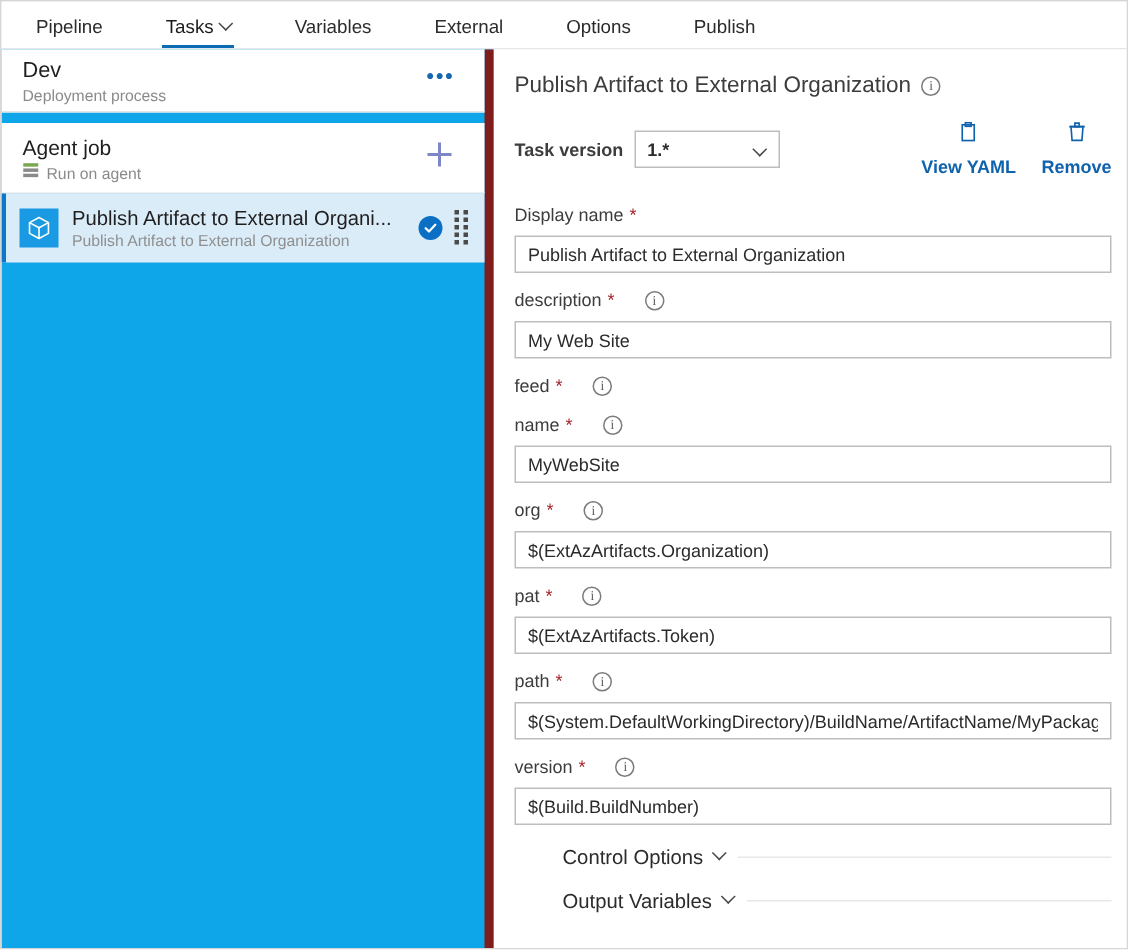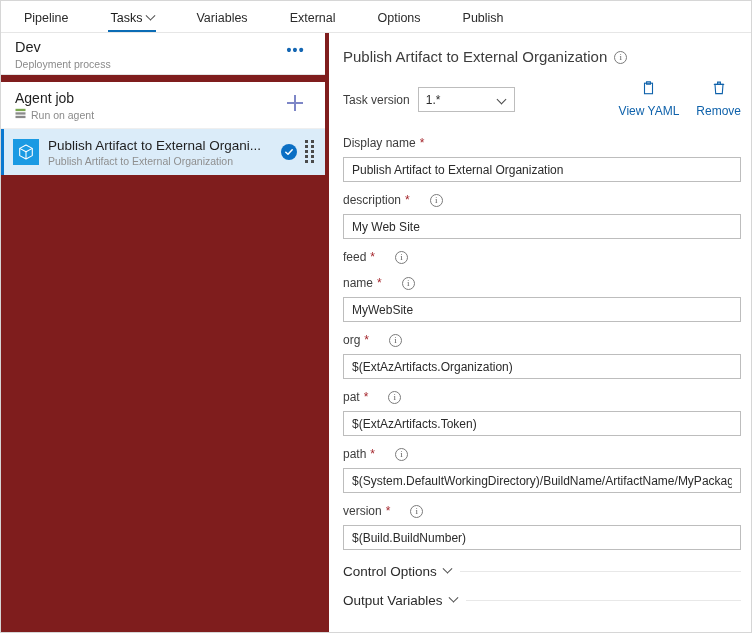--- a/index.html
+++ b/index.html
@@ -49,22 +49,22 @@
     width: 7px; height: 7px;
     border-right: 1.2px solid #4a4a4a;
     border-bottom: 1.2px solid #4a4a4a;
     transform: rotate(45deg) translate(-2px,-2px);
   }
 
   
   .leftpane {
     position: absolute; left: 0; top: 32px;
     width: 328px; height: 601px;
-    background: #7f1d1d;
-    border-right: 4px solid #7f1d1d;
+    background: #0ea5e9;
+    border-right: 6px solid #7f1d1d;
   }
   .process-header {
     position: relative;
     height: 42px;
     background: #ffffff;
     border-bottom: 1px solid #e4e4e4;
     padding: 6px 14px 0 14px;
   }
   .proc-title { font-size: 14.5px; color: #1f1f1f; line-height: 17px; }
   .proc-sub { font-size: 10.5px; color: #8a8a8a; line-height: 14px; margin-top: 1px; }
@@ -156,20 +156,21 @@
     display: inline-flex; align-items: center; justify-content: center;
     width: 13px; height: 13px; border-radius: 50%;
     border: 1px solid #7b7b7b; color: #5e5e5e;
     font-size: 9px; line-height: 1; font-family: "Liberation Serif", serif;
     flex: 0 0 13px;
   }
   .version-row {
     display: flex; align-items: center;
     justify-content: space-between;
     margin-bottom: 17px;
+    font-weight: bold;
   }
   .version-left { display: flex; align-items: center; gap: 8px; }
   .version-label { font-size: 12px; color: #3d3d3d; }
   .version-select {
     position: relative;
     width: 97px; height: 25px;
     border: 1px solid #bdbdbd;
     background: #fff;
     font-size: 12px; color: #2b2b2b;
     display: flex; align-items: center;
@@ -204,21 +205,21 @@
     background: #ffffff;
     font-size: 12px; color: #2b2b2b;
     padding: 0 8px;
     font-family: "Liberation Sans", sans-serif;
     outline: none;
   }
   .field-input::placeholder { color: #a6a6a6; }
 
   .collapsible {
     display: flex; align-items: center; gap: 9px;
-    margin-top: 14px; cursor: pointer;
+    margin-top: 14px; cursor: pointer; margin-left: 32px;
   }
   .collapsible .ctitle {
     font-size: 13.5px; color: #2b2b2b; white-space: nowrap;
     display: flex; align-items: center; gap: 7px;
   }
   .collapsible .cline { flex: 1 1 auto; height: 1px; background: #e8e8e8; }
   .chev-sm {
     display: inline-block;
     width: 7px; height: 7px;
     border-right: 1.3px solid #4a4a4a;

